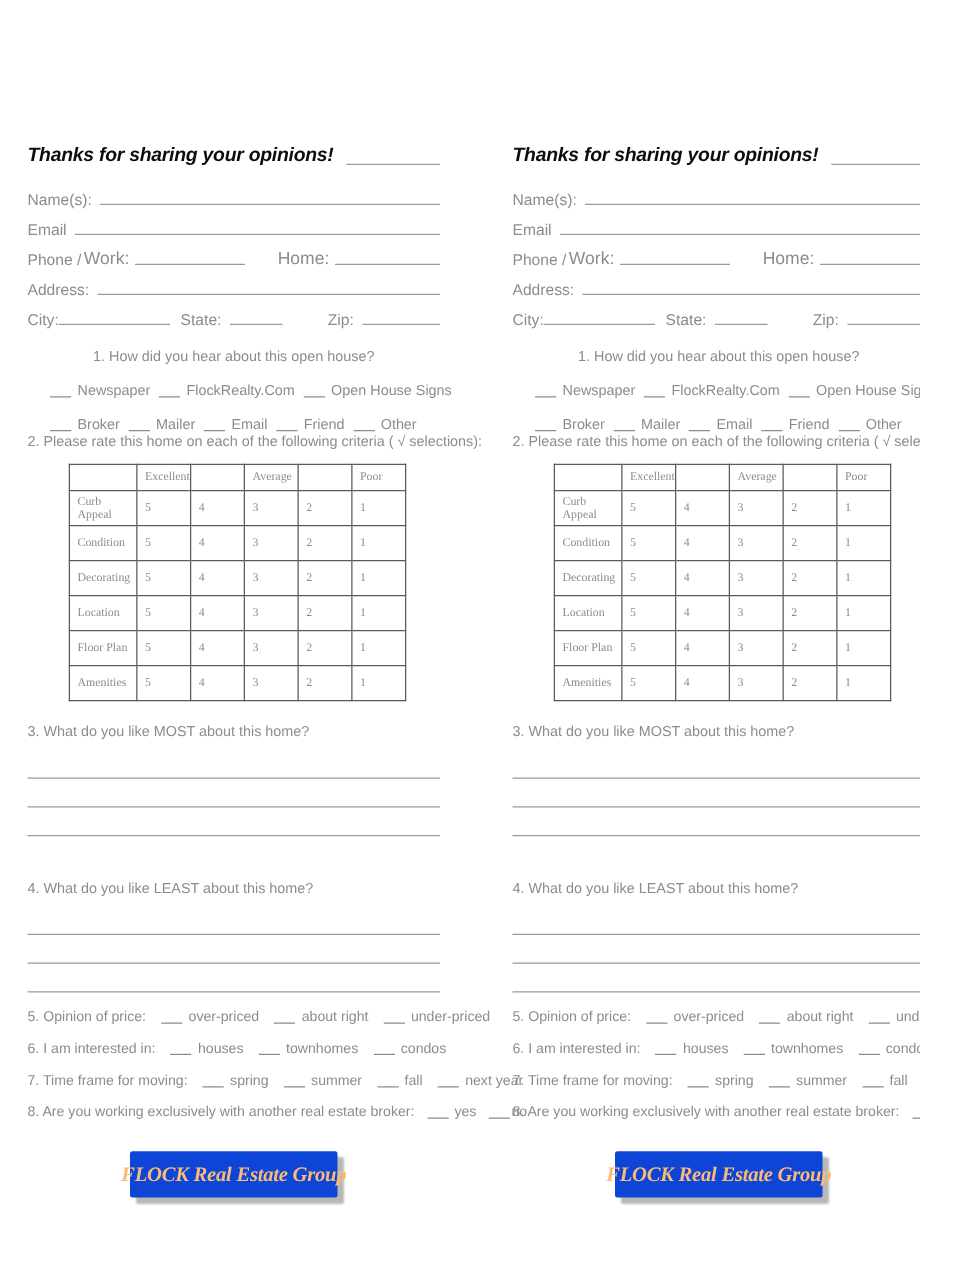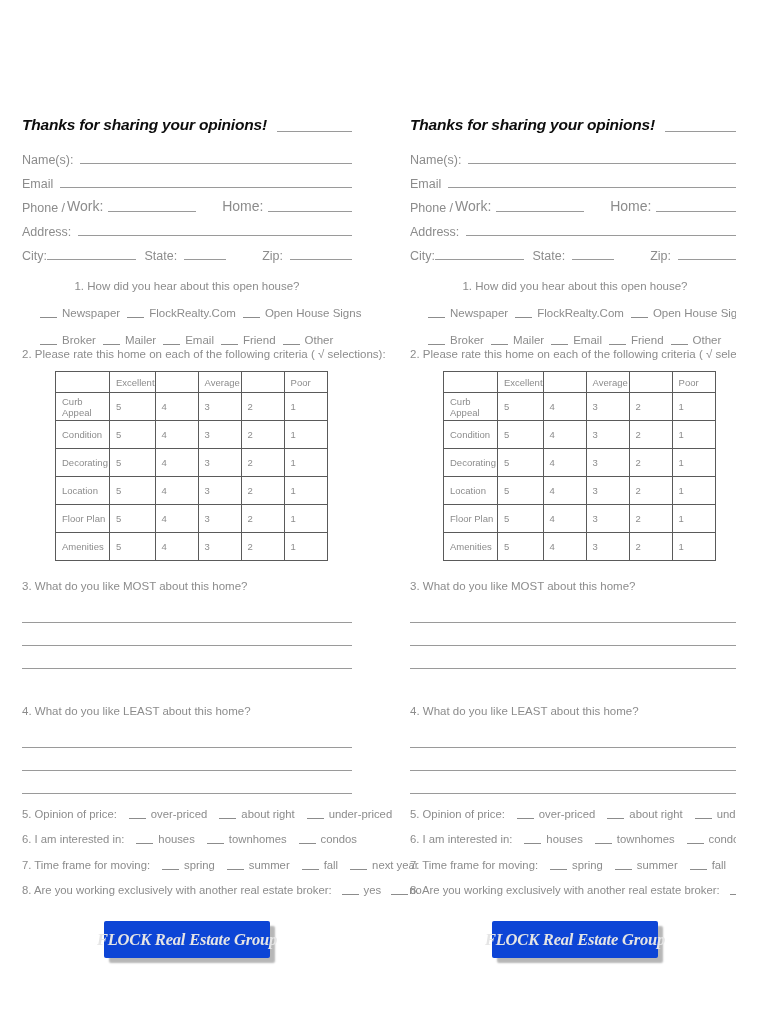--- a/index.html
+++ b/index.html
@@ -33,21 +33,21 @@
   .ml12{margin-left:12px;padding-left:24px;}
 
   
   .q{margin-top:2px;font-size:11.5px;white-space:nowrap;}
   .q.first{margin-top:17px;text-align:center;}
   .opts{margin:12px 0 0 18px;display:flex;align-items:flex-end;column-gap:7px;height:15px;}
   .opt{display:inline-flex;align-items:flex-end;gap:5px;white-space:nowrap;}
   .blank{display:inline-block;width:17px;height:2px;border-bottom:1px solid #8c8c8c;margin-bottom:1px;}
 
   
-  .rating{border-collapse:collapse;margin:11px 0 0 33px;table-layout:fixed;}
+  .rating{border-collapse:collapse;margin:11px 0 0 33px;table-layout:fixed;font-family:Liberation Serif, serif;}
   .rating th,.rating td{
     border:1px solid #5a5a5a;
     font-weight:normal;text-align:left;
     font-size:9.5px;color:#8c8c8c;
     padding:2px 0 2px 6px;box-sizing:border-box;
   }
   .rating th{height:21px;vertical-align:middle;}
   .rating td{height:28px;vertical-align:middle;}
   .rating .c0{width:54px;}
   .rating .c{width:43px;}
@@ -64,21 +64,21 @@
   .iq.tight{column-gap:10px;}
 
   
   .brandwrap{display:flex;justify-content:center;margin-top:25px;}
   .brand{
     width:166px;height:37px;
     background:#0d45d6;
     box-shadow:5px 5px 2px #b7b7b7;
     border-radius:2px;
     display:flex;align-items:center;justify-content:center;
-    color:#e5e5e5;
+    color:#fdba74;
     font-family:"Liberation Serif","DejaVu Serif",serif;
     font-style:italic;font-weight:700;font-size:16.5px;
     letter-spacing:-0.2px;
     white-space:nowrap;
   }
 </style>
 </head>
 <body>
 
 <div class="page">

